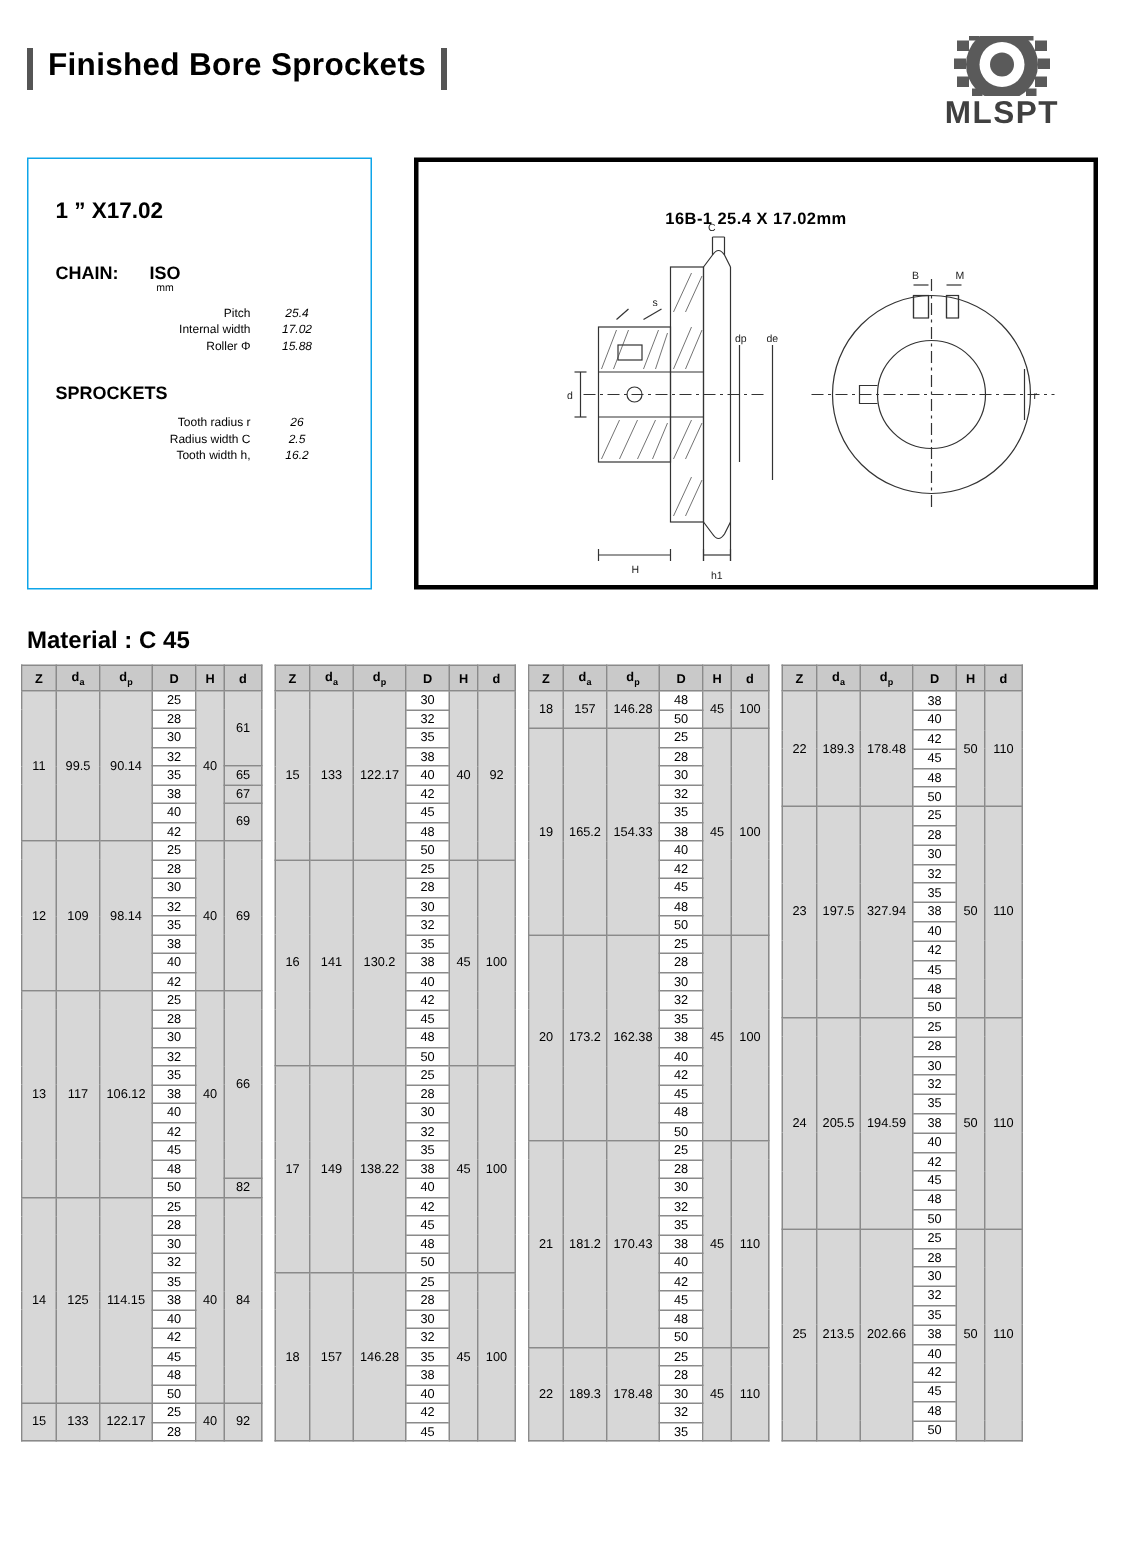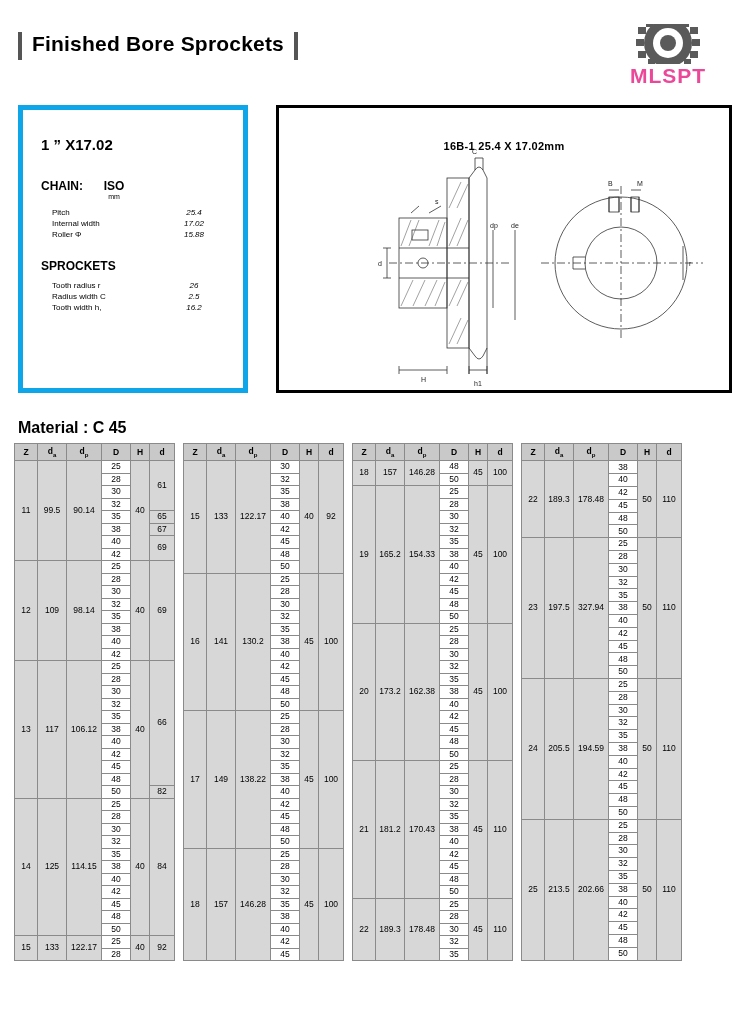--- a/index.html
+++ b/index.html
@@ -26,45 +26,45 @@
   .title-bar.right{margin-right:0;margin-left:10px;}
   .page-title{
     font-size:21px;font-weight:bold;letter-spacing:.2px;
   }
   .logo{
     position:absolute;right:18px;top:24px;
     width:128px;text-align:center;
   }
   .logo svg{display:block;margin:0 auto;}
   .logo-text{
-    font-size:21px;font-weight:bold;color:#ec4899;letter-spacing:1px;
+    font-size:21px;font-weight:bold;color:#404040;letter-spacing:1px;
     line-height:1;margin-top:1px;
   }
   
   .spec-row{
     position:relative;
     margin:0 18px;
     height:290px;
   }
   .spec-box{
     position:absolute;top:0;left:0;
     width:230px;height:288px;
-    border:5px solid #0ea5e9;
+    border:1px solid #0ea5e9;
     box-sizing:border-box;
     padding:26px 18px 0 18px;
   }
   .spec-title{font-size:15px;font-weight:bold;margin-bottom:26px;}
   .sec-head{
     display:flex;justify-content:flex-start;align-items:flex-start;
     font-size:12px;font-weight:bold;margin-bottom:8px;
   }
   .sec-head .unit{font-size:7px;font-weight:normal;display:block;text-align:center;}
   .sec-head .right{width:62px;text-align:center;}
   .sp-line{
-    display:flex;justify-content:space-between;
+    display:flex;justify-content:flex-end;
     font-size:8px;margin-bottom:2px;padding-left:11px;
   }
   .sp-line .val{width:62px;text-align:center;font-style:italic;}
   .gap{height:18px;}
   .draw-box{
     position:absolute;top:0;left:258px;
     width:456px;height:288px;
     border:3px solid #000000;
     box-sizing:border-box;
   }

